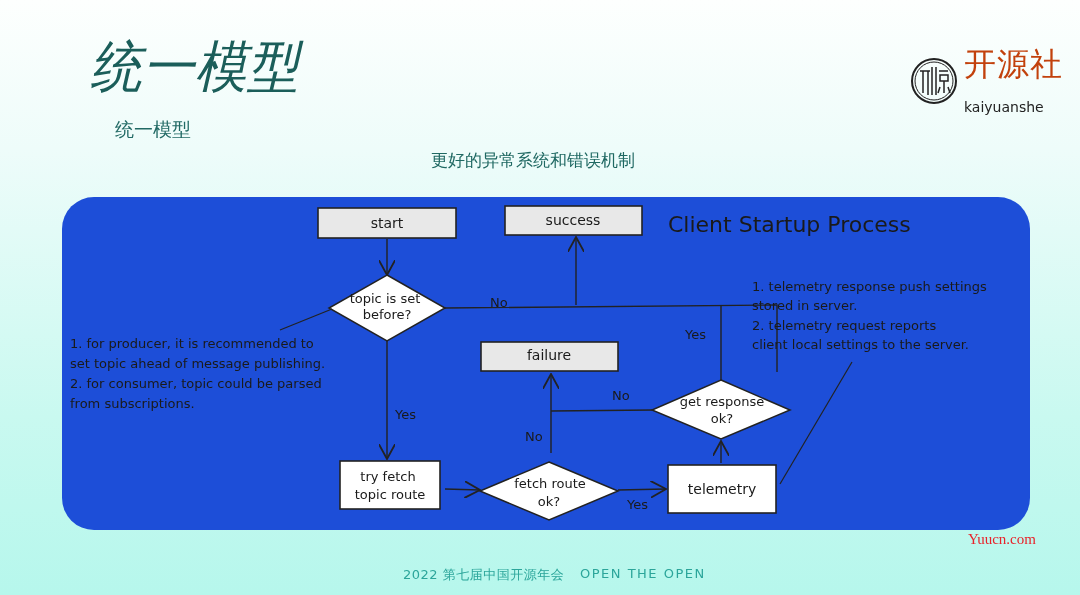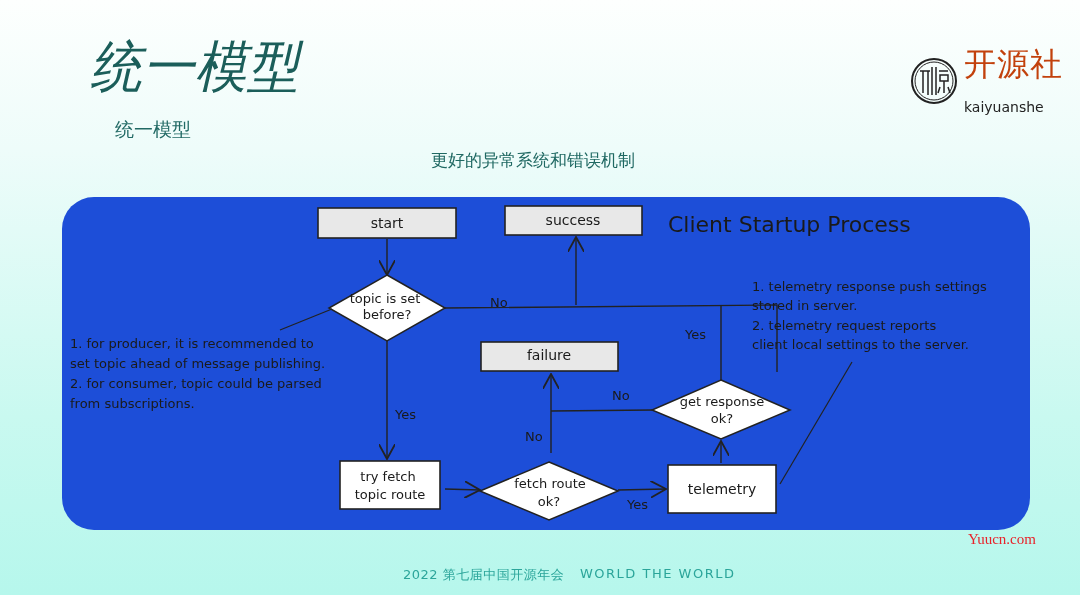--- a/index.html
+++ b/index.html
@@ -119,14 +119,14 @@
     <text class="hand" x="660" y="209" font-size="13" text-anchor="middle">get response</text>
     <text class="hand" x="660" y="226" font-size="13" text-anchor="middle">ok?</text>
 
     <line x1="659" y1="183" x2="659" y2="108" stroke="#222" stroke-width="1.4"></line>
 
     <line x1="718" y1="287" x2="790" y2="165" stroke="#222" stroke-width="1.2"></line>
   </svg>
 </div>
 
 <div class="footer-left">2022 第七届中国开源年会</div>
-<div class="footer-right">WORLD THE WORLD</div>
+<div class="footer-right">OPEN THE OPEN</div>
 <div class="watermark">Yuucn.com</div>
 
 </body></html>

